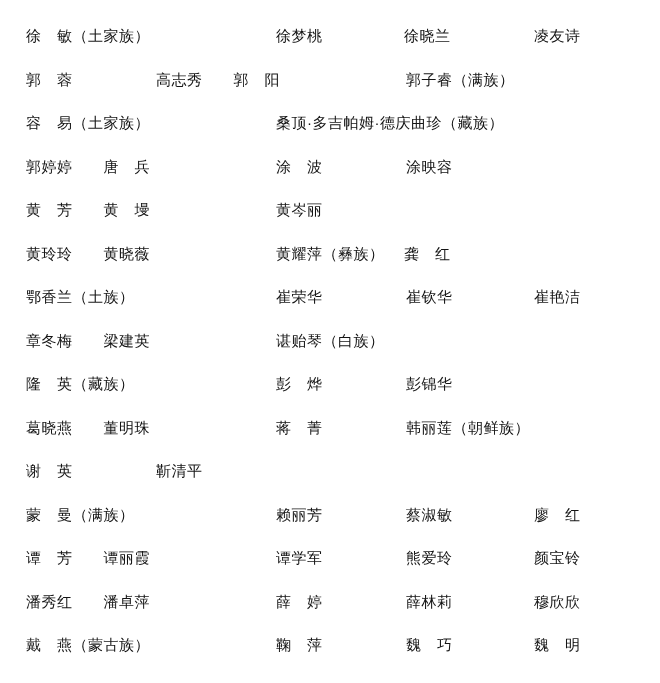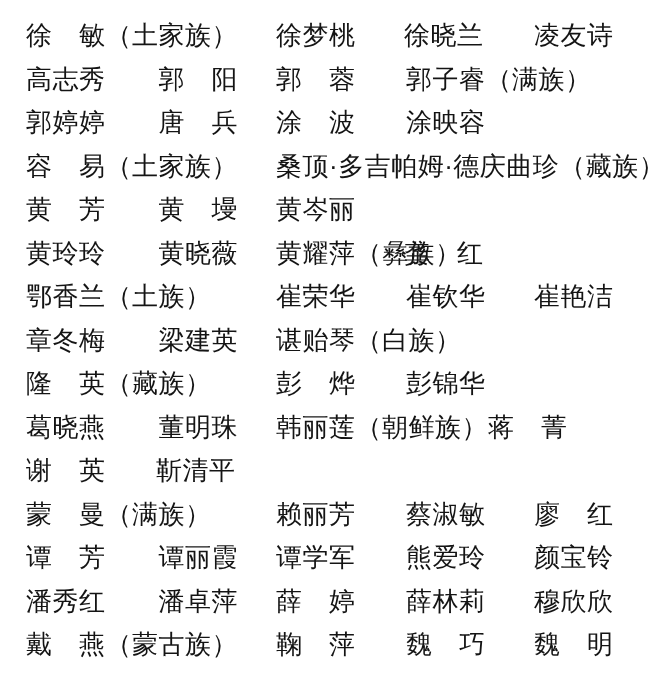--- a/index.html
+++ b/index.html
@@ -26,21 +26,21 @@
   }
   .name-row {
     display: flex;
     align-items: baseline;
     height: 43.5px;
     padding-left: 26px;
     box-sizing: border-box;
     white-space: nowrap;
   }
   .cell {
-    font-size: 26px;
+    font-size: 15px;
     line-height: 43.5px;
     letter-spacing: 0.5px;
     color: #141414;
     font-family: Liberation Sans, sans-serif;
   }
   
   .col-a { width: 250px; flex: 0 0 250px; }
   .col-b { width: 130px; flex: 0 0 130px; }
   .col-c { width: 128px; flex: 0 0 128px; }
   .col-d { width: 130px; flex: 0 0 130px; }
@@ -54,34 +54,34 @@
   <div class="name-list">
 
     <div class="name-row">
       <span class="cell col-a">徐　敏（土家族）</span>
       <span class="cell col-c">徐梦桃</span>
       <span class="cell col-b">徐晓兰</span>
       <span class="cell col-d">凌友诗</span>
     </div>
 
     <div class="name-row">
+      <span class="cell col-b">郭　蓉</span>
       <span class="cell col-a">高志秀　　郭　阳</span>
-      <span class="cell col-b">郭　蓉</span>
       <span class="cell col-wide">郭子睿（满族）</span>
+    </div>
+
+    <div class="name-row">
+      <span class="cell col-a">容　易（土家族）</span>
+      <span class="cell col-wide">桑顶·多吉帕姆·德庆曲珍（藏族）</span>
     </div>
 
     <div class="name-row">
       <span class="cell col-a">郭婷婷　　唐　兵</span>
       <span class="cell col-b">涂　波</span>
       <span class="cell col-wide">涂映容</span>
-    </div>
-
-    <div class="name-row">
-      <span class="cell col-a">容　易（土家族）</span>
-      <span class="cell col-wide">桑顶·多吉帕姆·德庆曲珍（藏族）</span>
     </div>
 
     <div class="name-row">
       <span class="cell col-a">黄　芳　　黄　墁</span>
       <span class="cell col-d">黄岑丽</span>
     </div>
 
     <div class="name-row">
       <span class="cell col-a">黄玲玲　　黄晓薇</span>
       <span class="cell col-c">黄耀萍（彝族）</span>
@@ -101,22 +101,22 @@
     </div>
 
     <div class="name-row">
       <span class="cell col-a">隆　英（藏族）</span>
       <span class="cell col-b">彭　烨</span>
       <span class="cell col-d">彭锦华</span>
     </div>
 
     <div class="name-row">
       <span class="cell col-a">葛晓燕　　董明珠</span>
+      <span class="cell col-b">蒋　菁</span>
       <span class="cell col-wide">韩丽莲（朝鲜族）</span>
-      <span class="cell col-b">蒋　菁</span>
     </div>
 
 
     <div class="name-row">
       <span class="cell col-b">谢　英</span>
       <span class="cell col-wide">靳清平</span>
     </div>
 
     <div class="name-row">
       <span class="cell col-a">蒙　曼（满族）</span>

